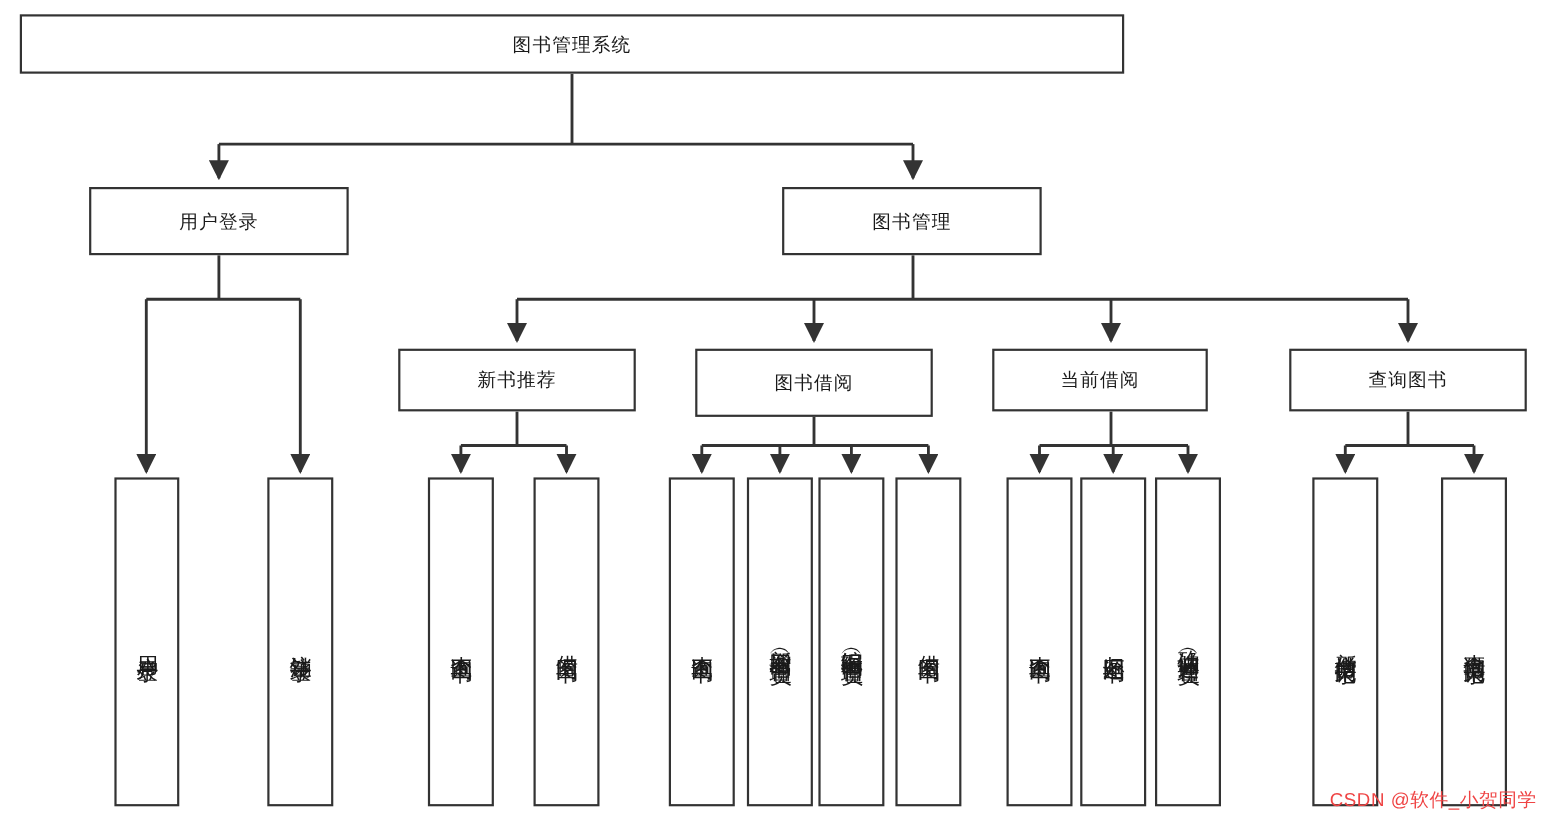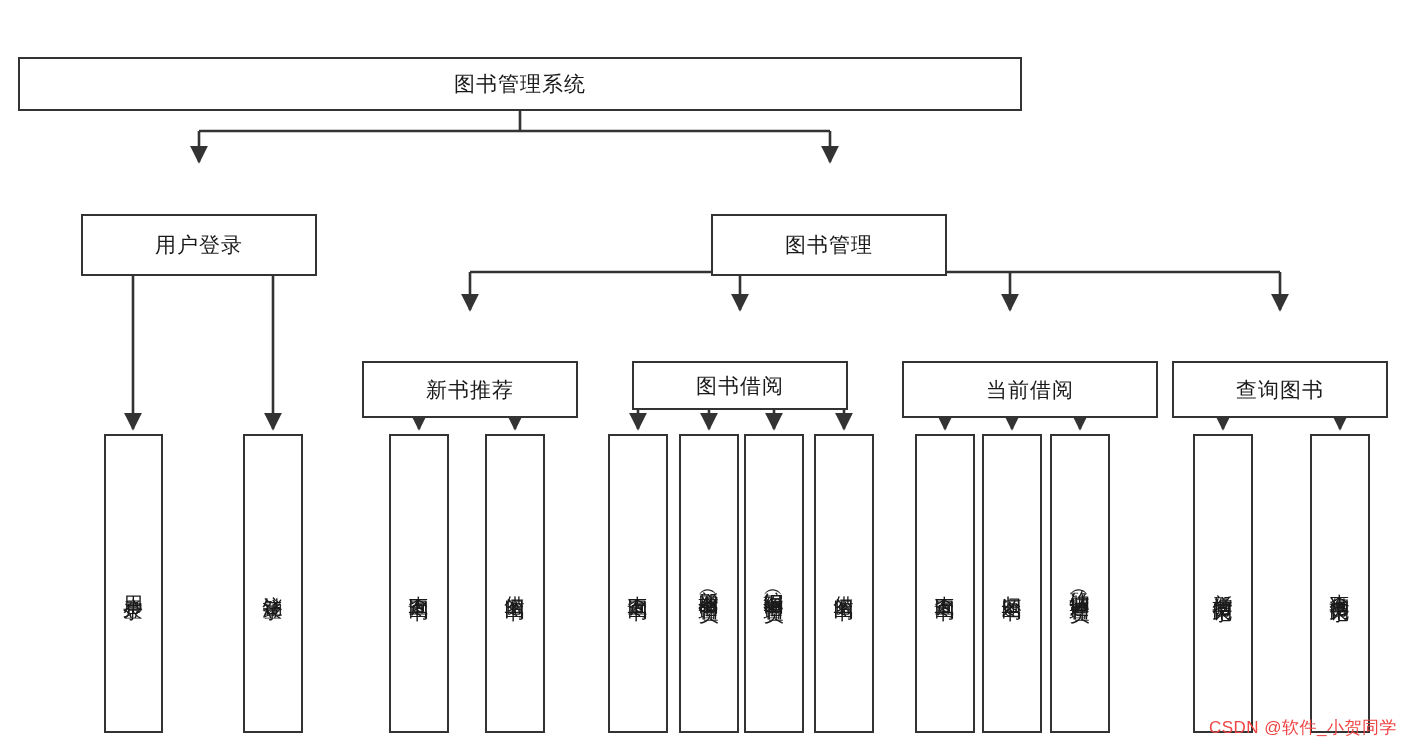--- a/index.html
+++ b/index.html
@@ -28,23 +28,22 @@
     position: absolute;
     box-sizing: border-box;
     border: 2px solid #333333;
     background: #ffffff;
     display: flex;
     align-items: center;
     justify-content: center;
     color: #1a1a1a;
   }
   .node.h {
-    font-size: 21px;
+    font-size: 17px;
     letter-spacing: 1px;
-    margin-top: 44px;
   }
   .node.v {
     writing-mode: vertical-rl;
     text-orientation: upright;
     font-size: 20px;
     letter-spacing: 2px;
     padding: 4px 0;
     line-height: 1;
   }
   .node.v .vtext {
@@ -125,24 +124,24 @@
   <div class="node h" style="left:81px; top:170px; width:236px; height:62px;">
     <span>用户登录</span>
   </div>
   <div class="node h" style="left:362px; top:317px; width:216px; height:57px;">
     <span>新书推荐</span>
   </div>
 
   <div class="node h" style="left:711px; top:170px; width:236px; height:62px;">
     <span>图书管理</span>
   </div>
-  <div class="node h" style="left:632px; top:317px; width:216px; height:49px;">
+  <div class="node h" style="left:632px; top:317px; width:216px; height:62px;">
     <span>图书借阅</span>
   </div>
-  <div class="node h" style="left:902px; top:317px; width:256px; height:57px;">
+  <div class="node h" style="left:902px; top:317px; width:196px; height:57px;">
     <span>当前借阅</span>
   </div>
   <div class="node h" style="left:1172px; top:317px; width:216px; height:57px;">
     <span>查询图书</span>
   </div>
 
   <div class="node v" style="left:104px; top:434px; width:59px; height:299px;">
     <span class="vtext">用户登录</span>
   </div>
   <div class="node v" style="left:243px; top:434px; width:60px; height:299px;">

